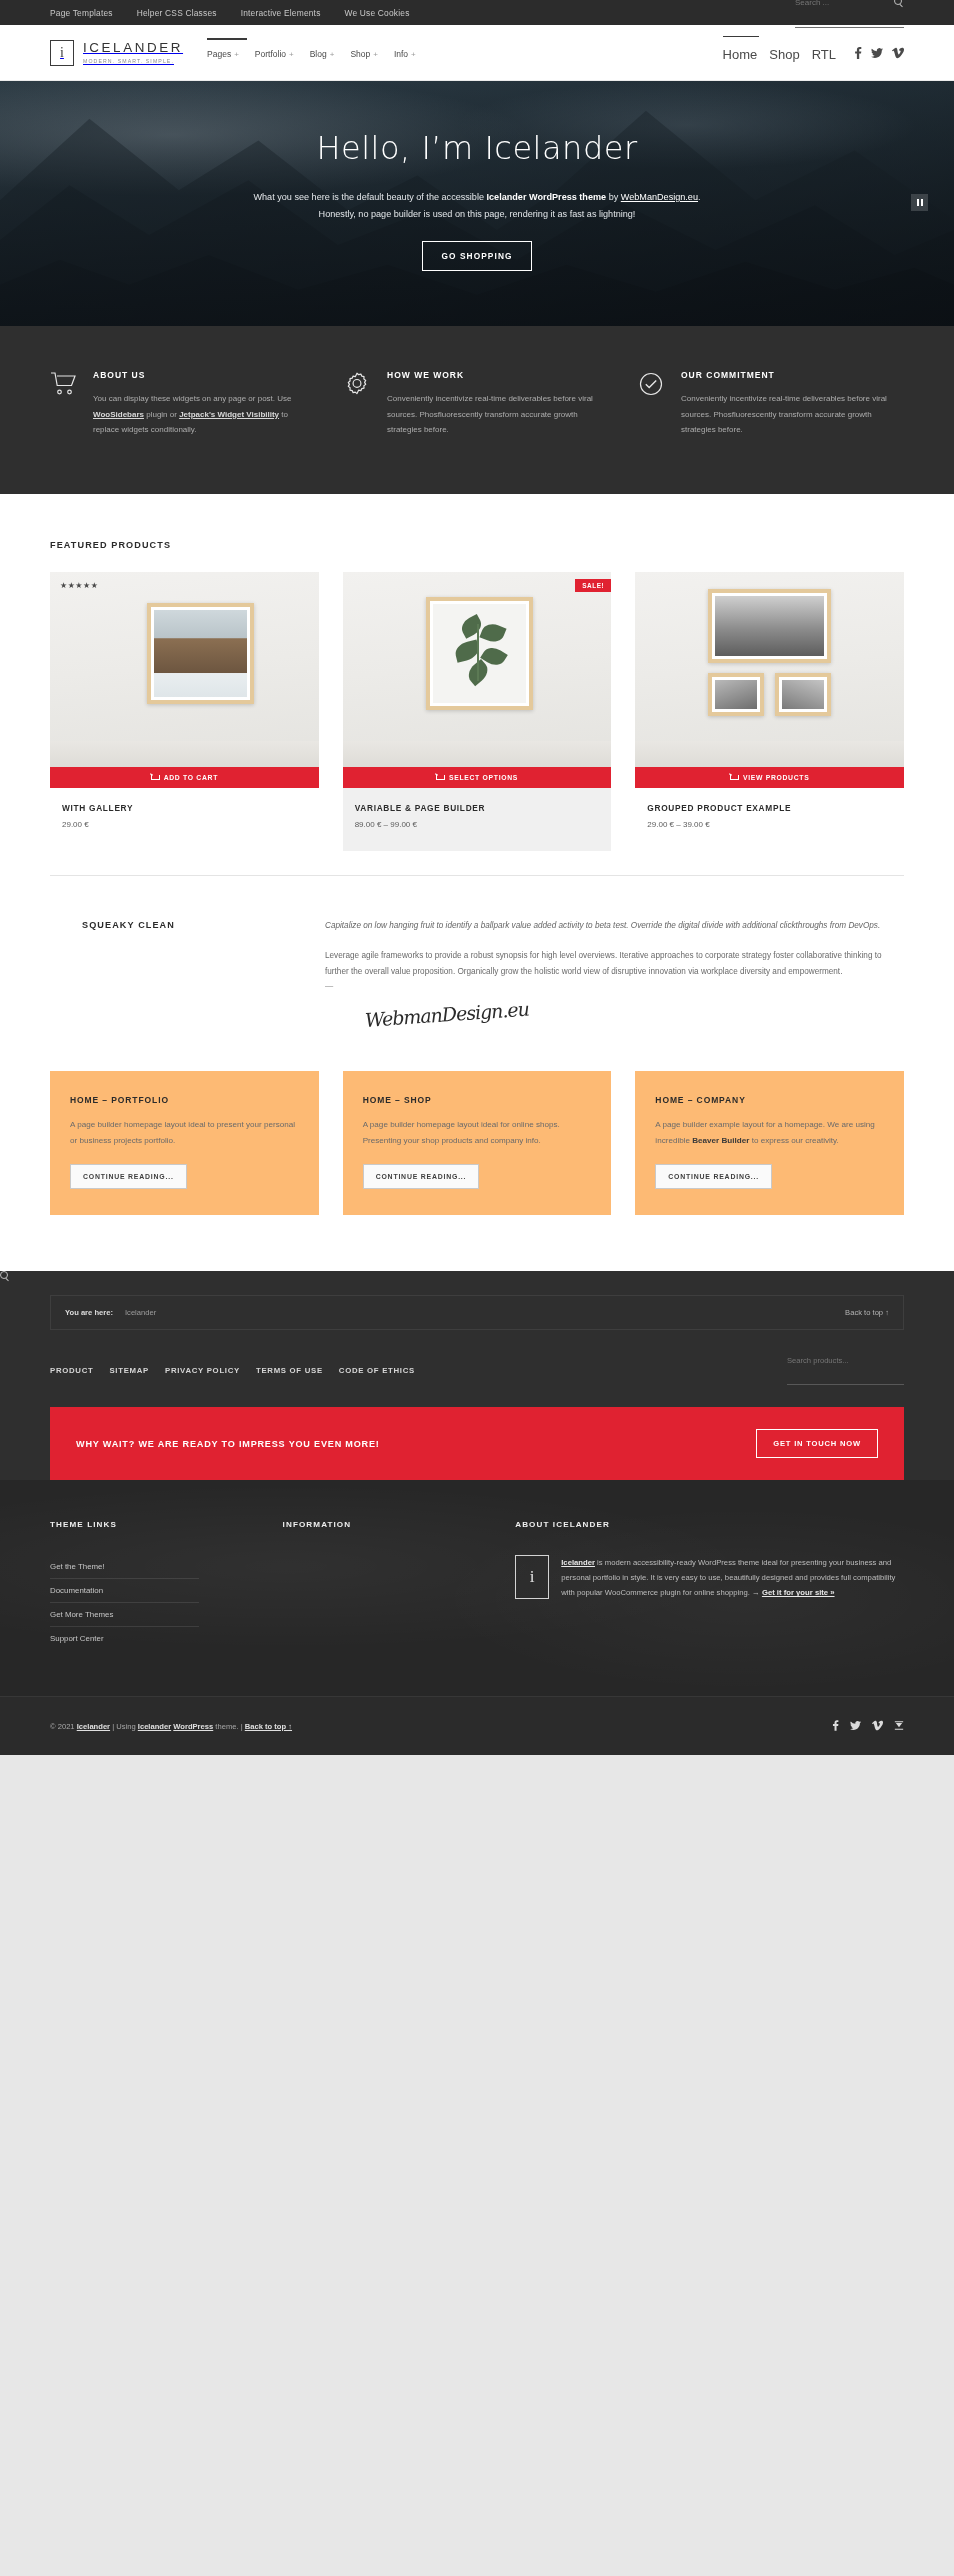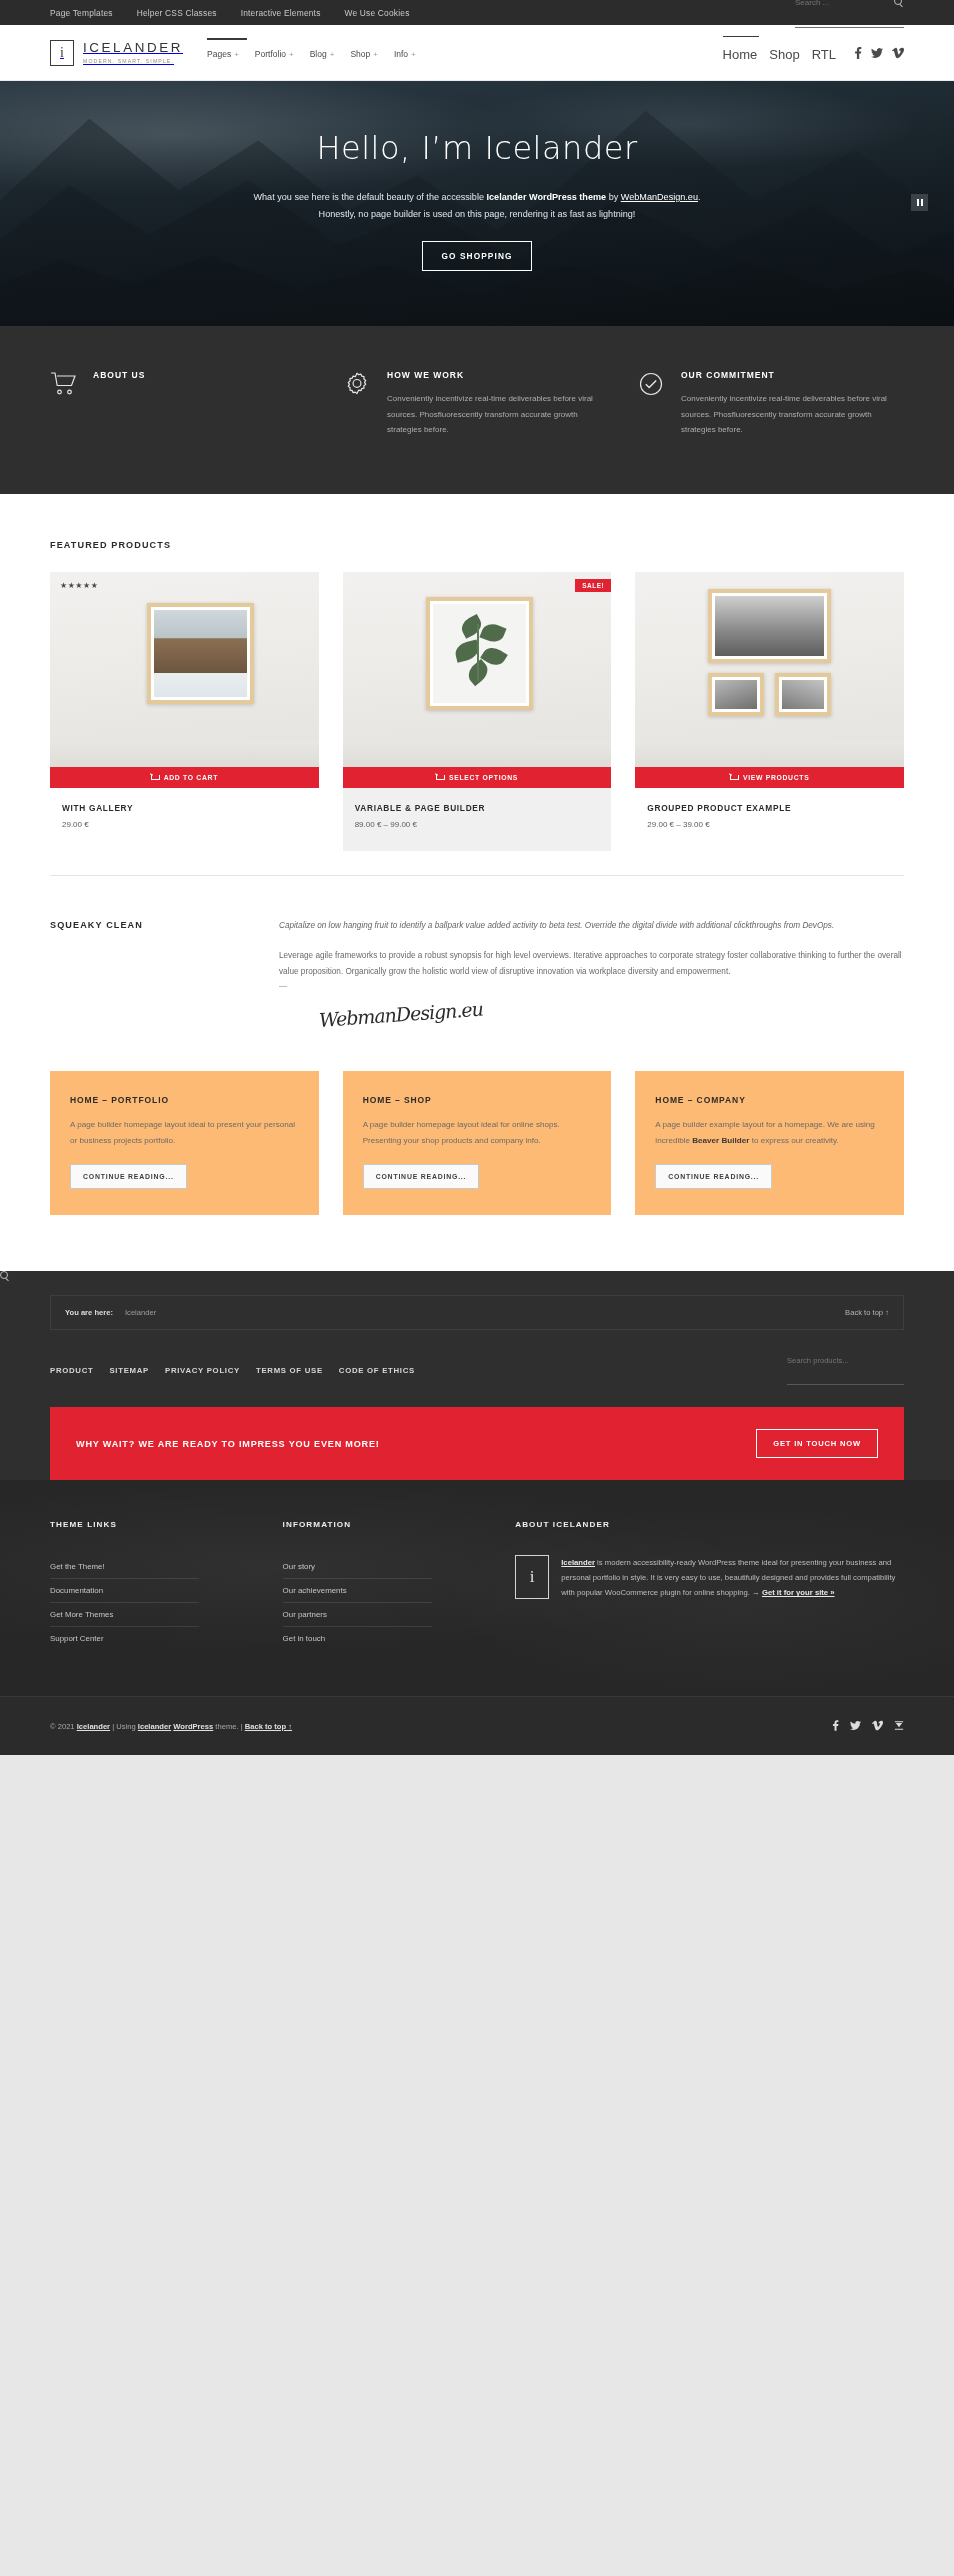--- a/index.html
+++ b/index.html
@@ -86,21 +86,21 @@
   .cart-ico::before{content:"";position:absolute;left:0;top:1px;width:7px;height:4px;border:1px solid #fff;border-top:0;}
   .cart-ico::after{content:"";position:absolute;left:-1px;top:0;width:3px;height:1px;background:#fff;transform:rotate(30deg);}
   .prod-info{padding:15px 12px 22px;}
   .prod.hl .prod-info{padding-left:12px;}
   .prod-name{font-size:8.3px;font-weight:700;letter-spacing:0.7px;color:#2b2b2b;}
   .prod-price{font-size:8px;color:#5c5c5c;margin-top:7px;}
 
   .rule{border-top:1px solid #e4e4e4;margin:24px 0 0;}
 
   
-  .squeaky{display:flex;padding:42px 0 0;gap:30px;}
+  .squeaky{display:flex;padding:42px 0 0;gap:44px;margin-left:32px;}
   .sq-left{width:199px;flex:0 0 199px;font-size:9.1px;font-weight:700;letter-spacing:1.1px;color:#2b2b2b;padding-top:2px;}
   .sq-right{flex:1;}
   .sq-lead{font-size:8.2px;font-style:italic;color:#666;line-height:1.95;}
   .sq-body{font-size:8.2px;color:#6a6a6a;line-height:1.95;margin-top:14px;}
   .sq-dash{color:#9a9a9a;font-size:8.2px;margin-top:2px;}
   .sig{margin:18px 0 0 40px;color:#2b2b2b;font-family:"DejaVu Serif",serif;font-style:italic;font-size:19px;letter-spacing:-1px;transform:rotate(-4deg);transform-origin:left center;display:inline-block;}
 
   
   .cards{display:flex;gap:24px;padding:40px 0 56px;}
   .card{flex:1;background:#fdba74;padding:24px 20px 26px;}
@@ -227,20 +227,21 @@
     <div class="widget">
       <div class="w-ico">
         <svg width="28" height="25" viewBox="0 0 28 25">
             <path d="M1 2h4l2.2 12.5h14.3L25 5H7" fill="none" stroke="#e6e6e6" stroke-width="1.2"></path>
             <circle cx="9.5" cy="21" r="1.8" fill="none" stroke="#e6e6e6" stroke-width="1.2"></circle>
             <circle cx="19.5" cy="21" r="1.8" fill="none" stroke="#e6e6e6" stroke-width="1.2"></circle>
           </svg>
       </div>
       <div>
         <div class="w-title">ABOUT US</div>
+        <div class="w-body"><span>You can display these widgets on any page or post. Use </span><a href="#">WooSidebars</a><span> plugin or </span><a href="#">Jetpack's Widget Visibility</a><span> to replace widgets conditionally.</span></div>
       </div>
     </div>
     <div class="widget">
       <div class="w-ico">
         <svg width="26" height="26" viewBox="0 0 26 26">
             <path d="M13 2.2l1.7 1.5 2.2-.6.9 2.1 2.2.5-.1 2.3 1.8 1.4-1.1 2 1.1 2-1.8 1.4.1 2.3-2.2.5-.9 2.1-2.2-.6L13 22.6l-1.7-1.5-2.2.6-.9-2.1-2.2-.5.1-2.3L4.3 15.4l1.1-2-1.1-2 1.8-1.4-.1-2.3 2.2-.5.9-2.1 2.2.6z" fill="none" stroke="#e6e6e6" stroke-width="1.2" stroke-linejoin="round"></path>
             <circle cx="13" cy="12.4" r="3.9" fill="none" stroke="#e6e6e6" stroke-width="1.2"></circle>
           </svg>
       </div>
       <div>
@@ -391,26 +392,20 @@
           <div class="fc-title">THEME LINKS</div>
           <div class="fc-list">
             <a href="#">Get the Theme!</a>
             <a href="#">Documentation</a>
             <a href="#">Get More Themes</a>
             <a href="#">Support Center</a>
           </div>
         </div>
         <div class="fcol">
           <div class="fc-title">INFORMATION</div>
-          <div class="fc-list">
-            <a href="#">Our story</a>
-            <a href="#">Our achievements</a>
-            <a href="#">Our partners</a>
-            <a href="#">Get in touch</a>
-          </div>
         </div>
         <div class="fcol wide">
           <div class="fc-title">ABOUT ICELANDER</div>
           <div class="about">
             <div class="about-mark">i</div>
             <div class="about-txt"><a href="#">Icelander</a><span> is modern accessibility-ready WordPress theme ideal for presenting your business and personal portfolio in style. It is very easy to use, beautifully designed and provides full compatibility with popular WooCommerce plugin for online shopping. → </span><a href="#">Get it for your site »</a></div>
           </div>
         </div>
       </div>
     </div>

